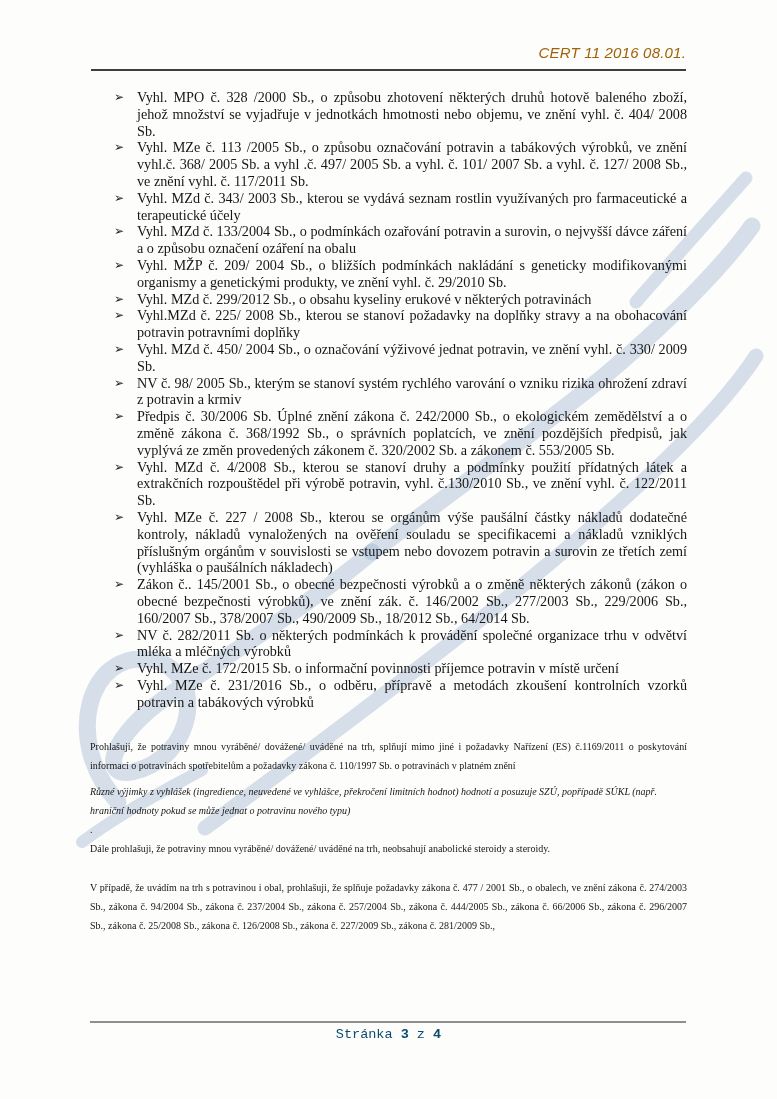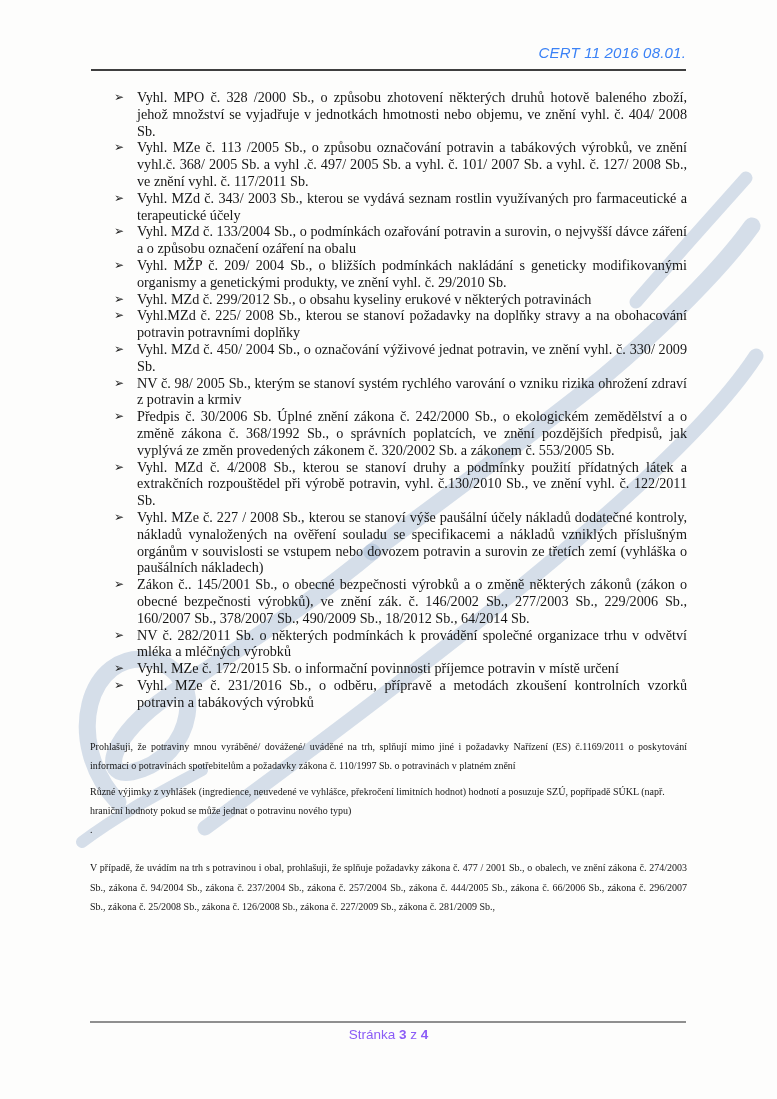--- a/index.html
+++ b/index.html
@@ -8,48 +8,48 @@
     font-family:"Liberation Serif", serif; color:#161616; overflow:hidden;
     margin:0 auto;
   }
   
   .wm{position:absolute; left:0; top:0; width:777px; height:1099px; z-index:0;}
   .content{position:relative; z-index:1;}
 
   .hdr-title{
     position:absolute; top:44px; right:91px;
     font-family:"Liberation Sans", sans-serif; font-style:italic;
-    font-size:15px; color:#3b82f6; letter-spacing:.2px;
+    font-size:15px; color:#a16207; letter-spacing:.2px;
   }
   .hdr-rule{position:absolute; top:69px; left:91px; width:595px; border-top:2px solid #3f3f3f;}
 
   .reg-list{
     position:absolute; top:89px; left:90px; width:597px;
     font-size:14.2px; line-height:16.8px; text-align:justify;
   }
   .li{position:relative; padding-left:47px;}
   .bullet{
     position:absolute; left:24px; top:0px;
     font-family:"DejaVu Sans", sans-serif; font-size:12px; color:#222;
   }
   .b{font-weight:normal;}
 
   .paras{
     position:absolute; top:737px; left:90px; width:597px;
     font-size:10px; line-height:19.3px;
   }
   .para{margin:0;}
   .justify{text-align:justify;}
-  .gap-sm{margin-top:6px;}
+  .gap-sm{margin-top:6px;font-style:italic;}
   .gap-lg{margin-top:19px;}
 
   .ftr-rule{position:absolute; top:1021px; left:90px; width:596px; border-top:2px solid #8f8f8f;}
   .ftr-text{
     position:absolute; top:1027px; left:0; width:777px; text-align:center;
-    font-family:Liberation Sans, sans-serif; font-size:13.5px; color:#8b5cf6;
+    font-family:Liberation Mono, monospace; font-size:13.5px; color:#0c4a6e;
   }
   .ftr-text .b{font-weight:bold;}
 </style>
 </head>
 <body>
 
 <div class="page">
 
   <svg class="wm" viewBox="0 0 777 1099" aria-hidden="true">
     <g fill="none" stroke="#9db3cf" stroke-opacity="0.42" stroke-linecap="round">
@@ -106,21 +106,21 @@
         <div class="li">
           <span class="bullet">➢</span>
           <div class="txt"><span class="b">Předpis č. 30/2006 Sb. Úplné znění zákona č. 242/2000 Sb., </span><span>o ekologickém zemědělství a o změně zákona č. 368/1992 Sb., o správních poplatcích, ve znění pozdějších předpisů, jak vyplývá ze změn provedených zákonem č. 320/2002 Sb. a zákonem č. 553/2005 Sb.</span></div>
         </div>
         <div class="li">
           <span class="bullet">➢</span>
           <div class="txt"><span class="b">Vyhl. MZd č. 4/2008 Sb., </span><span>kterou se stanoví druhy a podmínky použití přídatných látek a extrakčních rozpouštědel při výrobě potravin, </span><span class="b">vyhl. č.130/2010 Sb.</span><span>, ve znění </span><span class="b">vyhl. č. 122/2011 Sb.</span></div>
         </div>
         <div class="li">
           <span class="bullet">➢</span>
-          <div class="txt"><span class="b">Vyhl. MZe č. 227 / 2008 Sb., </span><span>kterou se stanoví výše paušální účely nákladů dodatečné kontroly, nákladů vynaložených na ověření souladu se specifikacemi a nákladů vzniklých příslušným orgánům v souvislosti se vstupem nebo dovozem potravin a surovin ze třetích zemí (vyhláška o paušálních nákladech)</span></div>
+          <div class="txt"><span class="b">Vyhl. MZe č. 227 / 2008 Sb., </span><span>kterou se orgánům výše paušální částky nákladů dodatečné kontroly, nákladů vynaložených na ověření souladu se specifikacemi a nákladů vzniklých příslušným orgánům v souvislosti se vstupem nebo dovozem potravin a surovin ze třetích zemí (vyhláška o paušálních nákladech)</span></div>
         </div>
         <div class="li">
           <span class="bullet">➢</span>
           <div class="txt"><span class="b">Zákon č.. 145/2001 Sb</span><span>., o obecné bezpečnosti výrobků a o změně některých zákonů (zákon o obecné bezpečnosti výrobků), ve znění </span><span class="b">zák. č. 146/2002 Sb., 277/2003 Sb., 229/2006 Sb., 160/2007 Sb., 378/2007 Sb., 490/2009 Sb., 18/2012 Sb., 64/2014 Sb.</span></div>
         </div>
         <div class="li">
           <span class="bullet">➢</span>
           <div class="txt"><span class="b">NV č. 282/2011 Sb. </span><span>o některých podmínkách k provádění společné organizace trhu v odvětví mléka a mléčných výrobků</span></div>
         </div>
         <div class="li">
@@ -130,20 +130,21 @@
         <div class="li">
           <span class="bullet">➢</span>
           <div class="txt"><span class="b">Vyhl. MZe č. 231/2016 Sb., </span><span>o odběru, přípravě a metodách zkoušení kontrolních vzorků potravin a tabákových výrobků</span></div>
         </div>
       </div>
 
     <div class="paras">
       <div class="para justify"><span>Prohlašuji, že </span><span class="b">potraviny mnou vyráběné/ dovážené/ uváděné na trh, splňují mimo jiné i požadavky Nařízení (ES) č.1169/2011 o poskytování informací o potravinách spotřebitelům a požadavky zákona č. 110/1997 Sb. o potravinách v platném znění</span></div>
       <div class="para gap-sm"><span>Různé výjimky z vyhlášek (ingredience, neuvedené ve vyhlášce, překročení limitních hodnot) hodnotí a posuzuje SZÚ, popřípadě SÚKL (např. hraniční hodnoty pokud se může jednat o potravinu nového typu)</span></div>
       <div class="para">.</div>
+      <div class="para"><span class="b">Dále prohlašuji, že potraviny mnou vyráběné/ dovážené/ uváděné na trh, neobsahují anabolické steroidy a steroidy.</span></div>
       <div class="para justify gap-lg"><span>V případě, že uvádím na trh s potravinou i obal, prohlašuji, že splňuje požadavky </span><span class="b">zákona č. 477 / 2001 Sb., o obalech</span><span>, ve znění zákona č. 274/2003 Sb., zákona č. 94/2004 Sb., zákona č. 237/2004 Sb., zákona č. 257/2004 Sb., zákona č. 444/2005 Sb., zákona č. 66/2006 Sb., zákona č. 296/2007 Sb., zákona č. 25/2008 Sb., zákona č. 126/2008 Sb., zákona č. 227/2009 Sb., zákona č. 281/2009 Sb.,</span></div>
     </div>
 
     <div class="ftr-rule"></div>
     <div class="ftr-text"><span>Stránka </span><span class="b">3</span><span> z </span><span class="b">4</span></div>
 
   </div>
 </div>
 
 </body></html>

